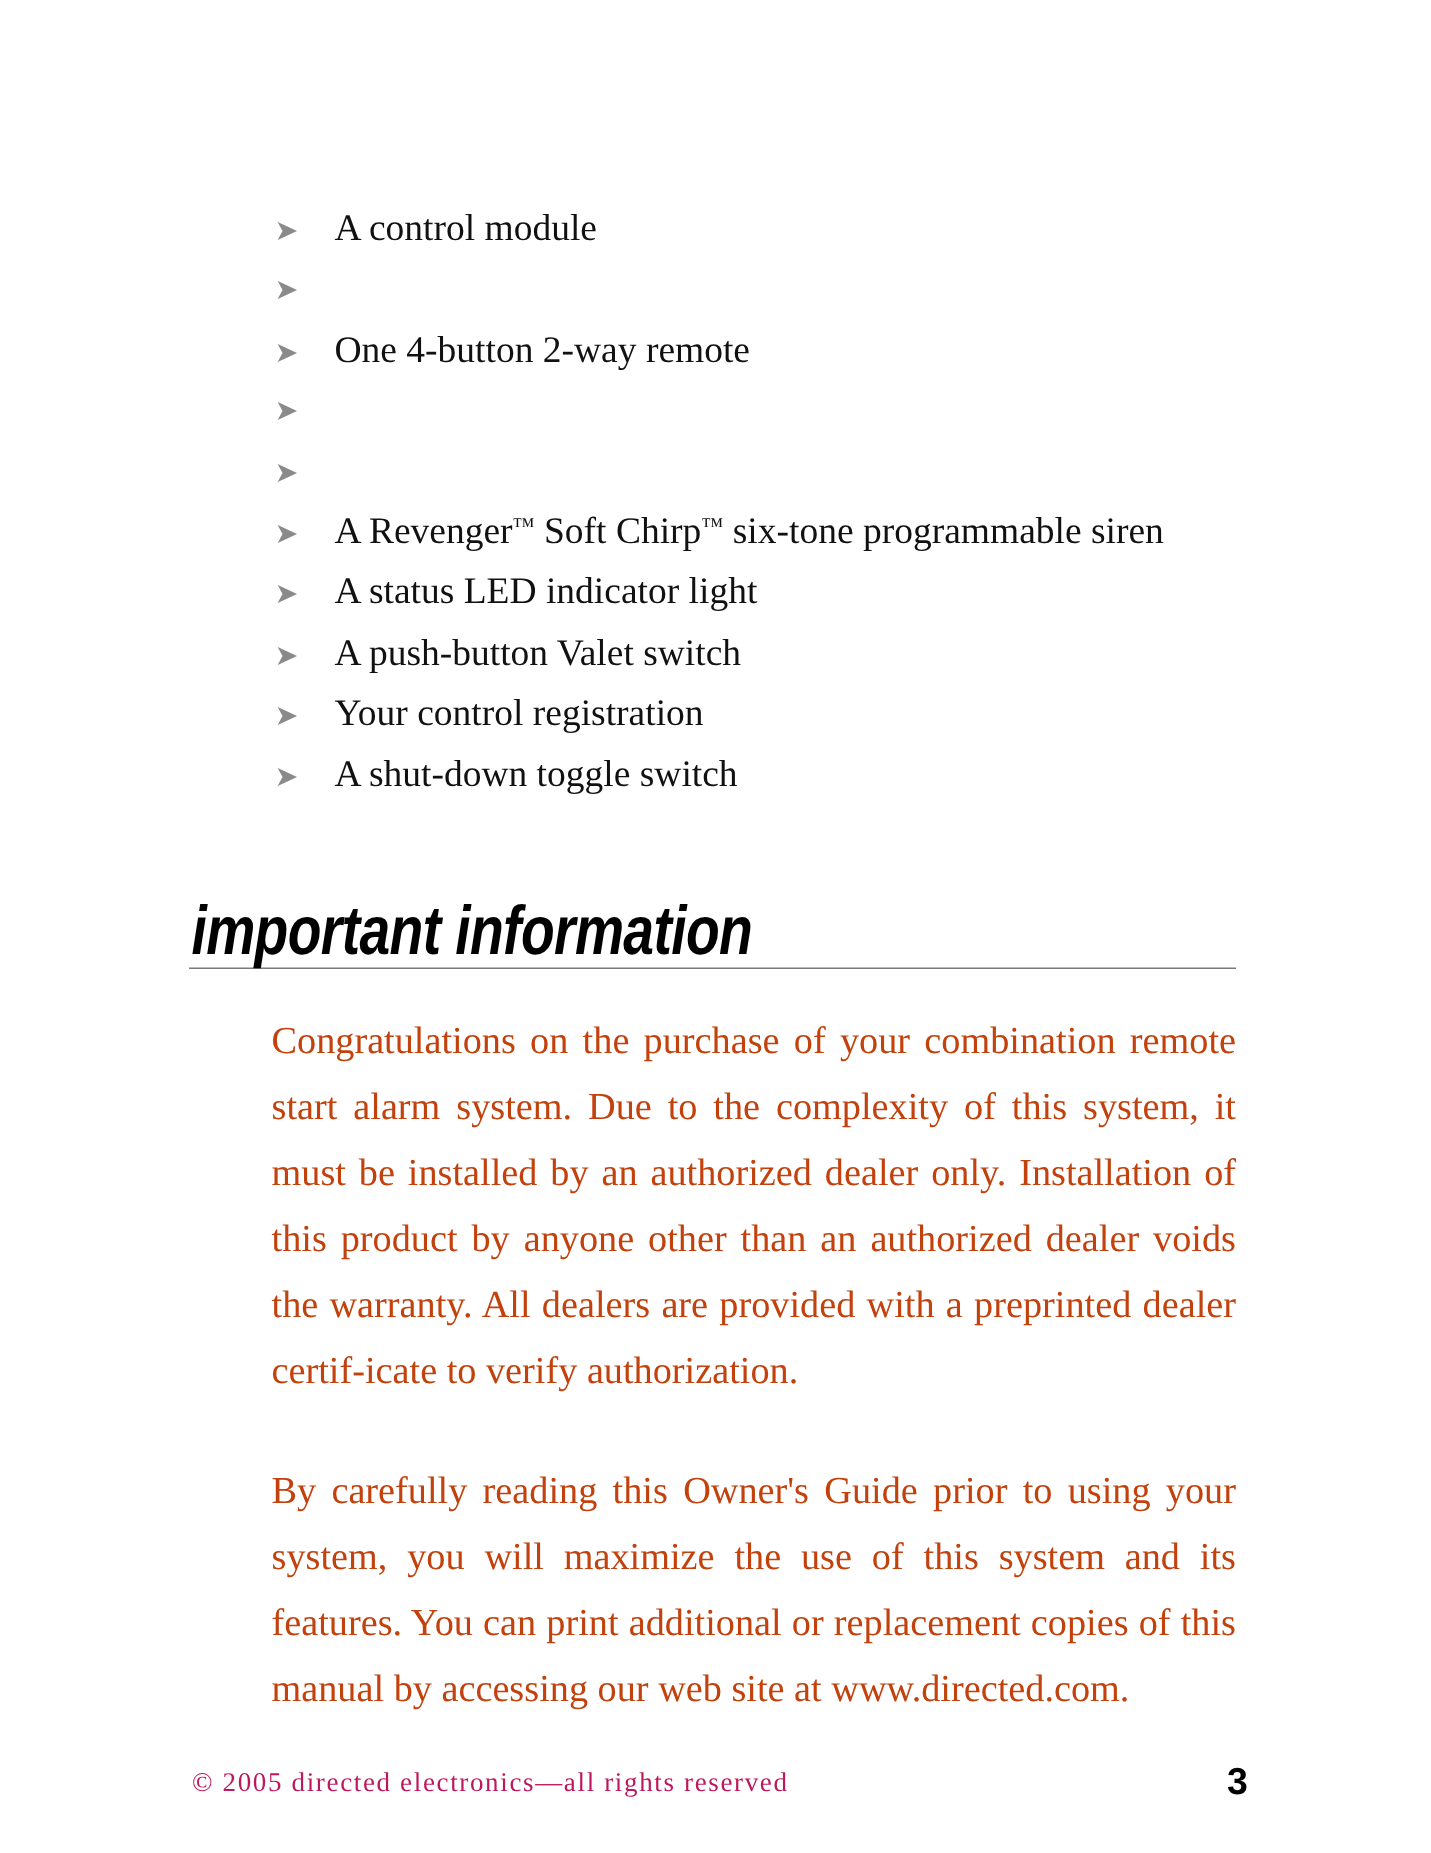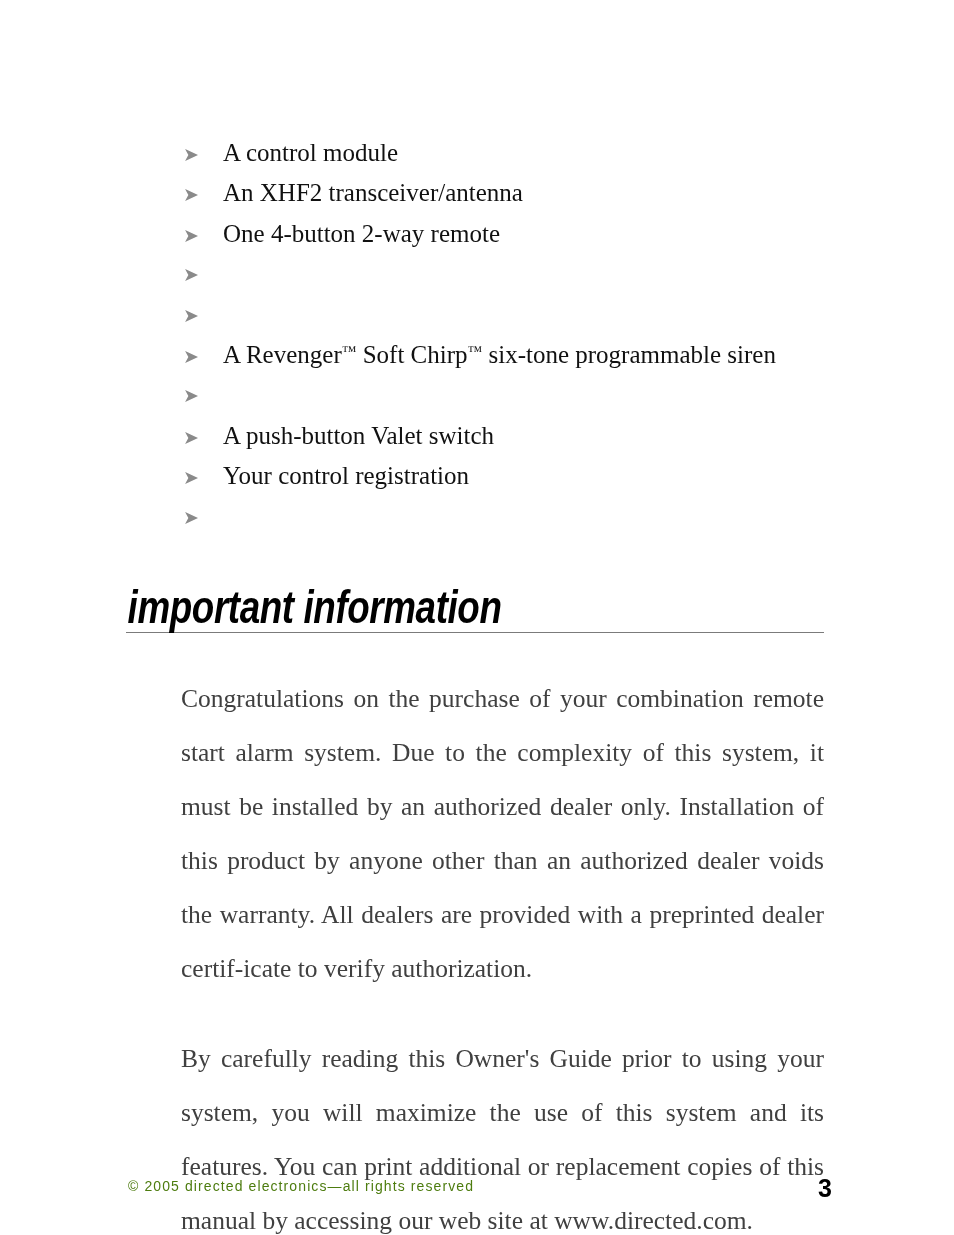--- a/index.html
+++ b/index.html
@@ -96,48 +96,48 @@
   
   .body-block {
     position: absolute;
     left: 181px;
     width: 643px;
   }
 
   .body-paragraph {
     margin: 0;
     font-size: 25.5px;
-    line-height: 54px;
+    line-height: 44px;
     text-align: justify;
     text-justify: inter-word;
-    color: #404040;
+    color: #c2410c;
     -webkit-hyphens: none;
     hyphens: none;
   }
   .body-paragraph + .body-paragraph {
     margin-top: 36px;
   }
 
   
   .footer {
     position: absolute;
     left: 0;
     top: 1174px;
     width: 954px;
     height: 40px;
   }
 
   .footer-copyright {
     position: absolute;
     left: 128px;
     top: 4px;
-    font-family: Liberation Sans, sans-serif;
-    font-size: 14px;
+    font-family: Liberation Serif, serif;
+    font-size: 18px;
     letter-spacing: 1.1px;
-    color: #4d7c0f;
+    color: #be185d;
     white-space: nowrap;
   }
 
   .footer-page-number {
     position: absolute;
     left: 812px;
     top: 0px;
     width: 26px;
     text-align: center;
     font-family: "Liberation Sans", "DejaVu Sans", sans-serif;
@@ -153,53 +153,54 @@
 <div class="page">
 
 
   <ul class="bullet-list">
     <li class="bullet-item">
       <span class="bullet-marker">➤</span>
       <span class="bullet-text">A control module</span>
     </li>
     <li class="bullet-item">
       <span class="bullet-marker">➤</span>
-      <span class="bullet-text">An XHF2 transceiver/antenna</span>
     </li>
     <li class="bullet-item">
       <span class="bullet-marker">➤</span>
       <span class="bullet-text">One 4-button 2-way remote</span>
     </li>
     <li class="bullet-item">
       <span class="bullet-marker">➤</span>
     </li>
     <li class="bullet-item">
       <span class="bullet-marker">➤</span>
     </li>
     <li class="bullet-item">
       <span class="bullet-marker">➤</span>
       <span class="bullet-text">A Revenger<sup>™</sup> Soft Chirp<sup>™</sup> six-tone programmable siren</span>
     </li>
     <li class="bullet-item">
       <span class="bullet-marker">➤</span>
+      <span class="bullet-text">A status LED indicator light</span>
     </li>
     <li class="bullet-item">
       <span class="bullet-marker">➤</span>
       <span class="bullet-text">A push-button Valet switch</span>
     </li>
     <li class="bullet-item">
       <span class="bullet-marker">➤</span>
       <span class="bullet-text">Your control registration</span>
     </li>
     <li class="bullet-item">
       <span class="bullet-marker">➤</span>
+      <span class="bullet-text">A shut-down toggle switch</span>
     </li>
   </ul>
 
-  <div class="section" style="top:584px;">
+  <div class="section" style="top:597px;">
     <h1 class="section-heading">important information</h1>
     <div class="heading-rule thin"></div>
   </div>
 
   <div class="body-block" style="top:672px;">
     <p class="body-paragraph">Congratulations on the purchase of your combination remote start alarm system. Due to the complexity of this system, it must be installed by an authorized dealer only. Installation of this product by anyone other than an authorized dealer voids the warranty. All dealers are provided with a preprinted dealer certif-<wbr>icate to verify authorization.</p>
     <p class="body-paragraph">By carefully reading this Owner's Guide prior to using your system, you will maximize the use of this system and its features. You can print additional or replacement copies of this manual by accessing our web site at www.directed.com.</p>
   </div>
 
   <div class="footer">

